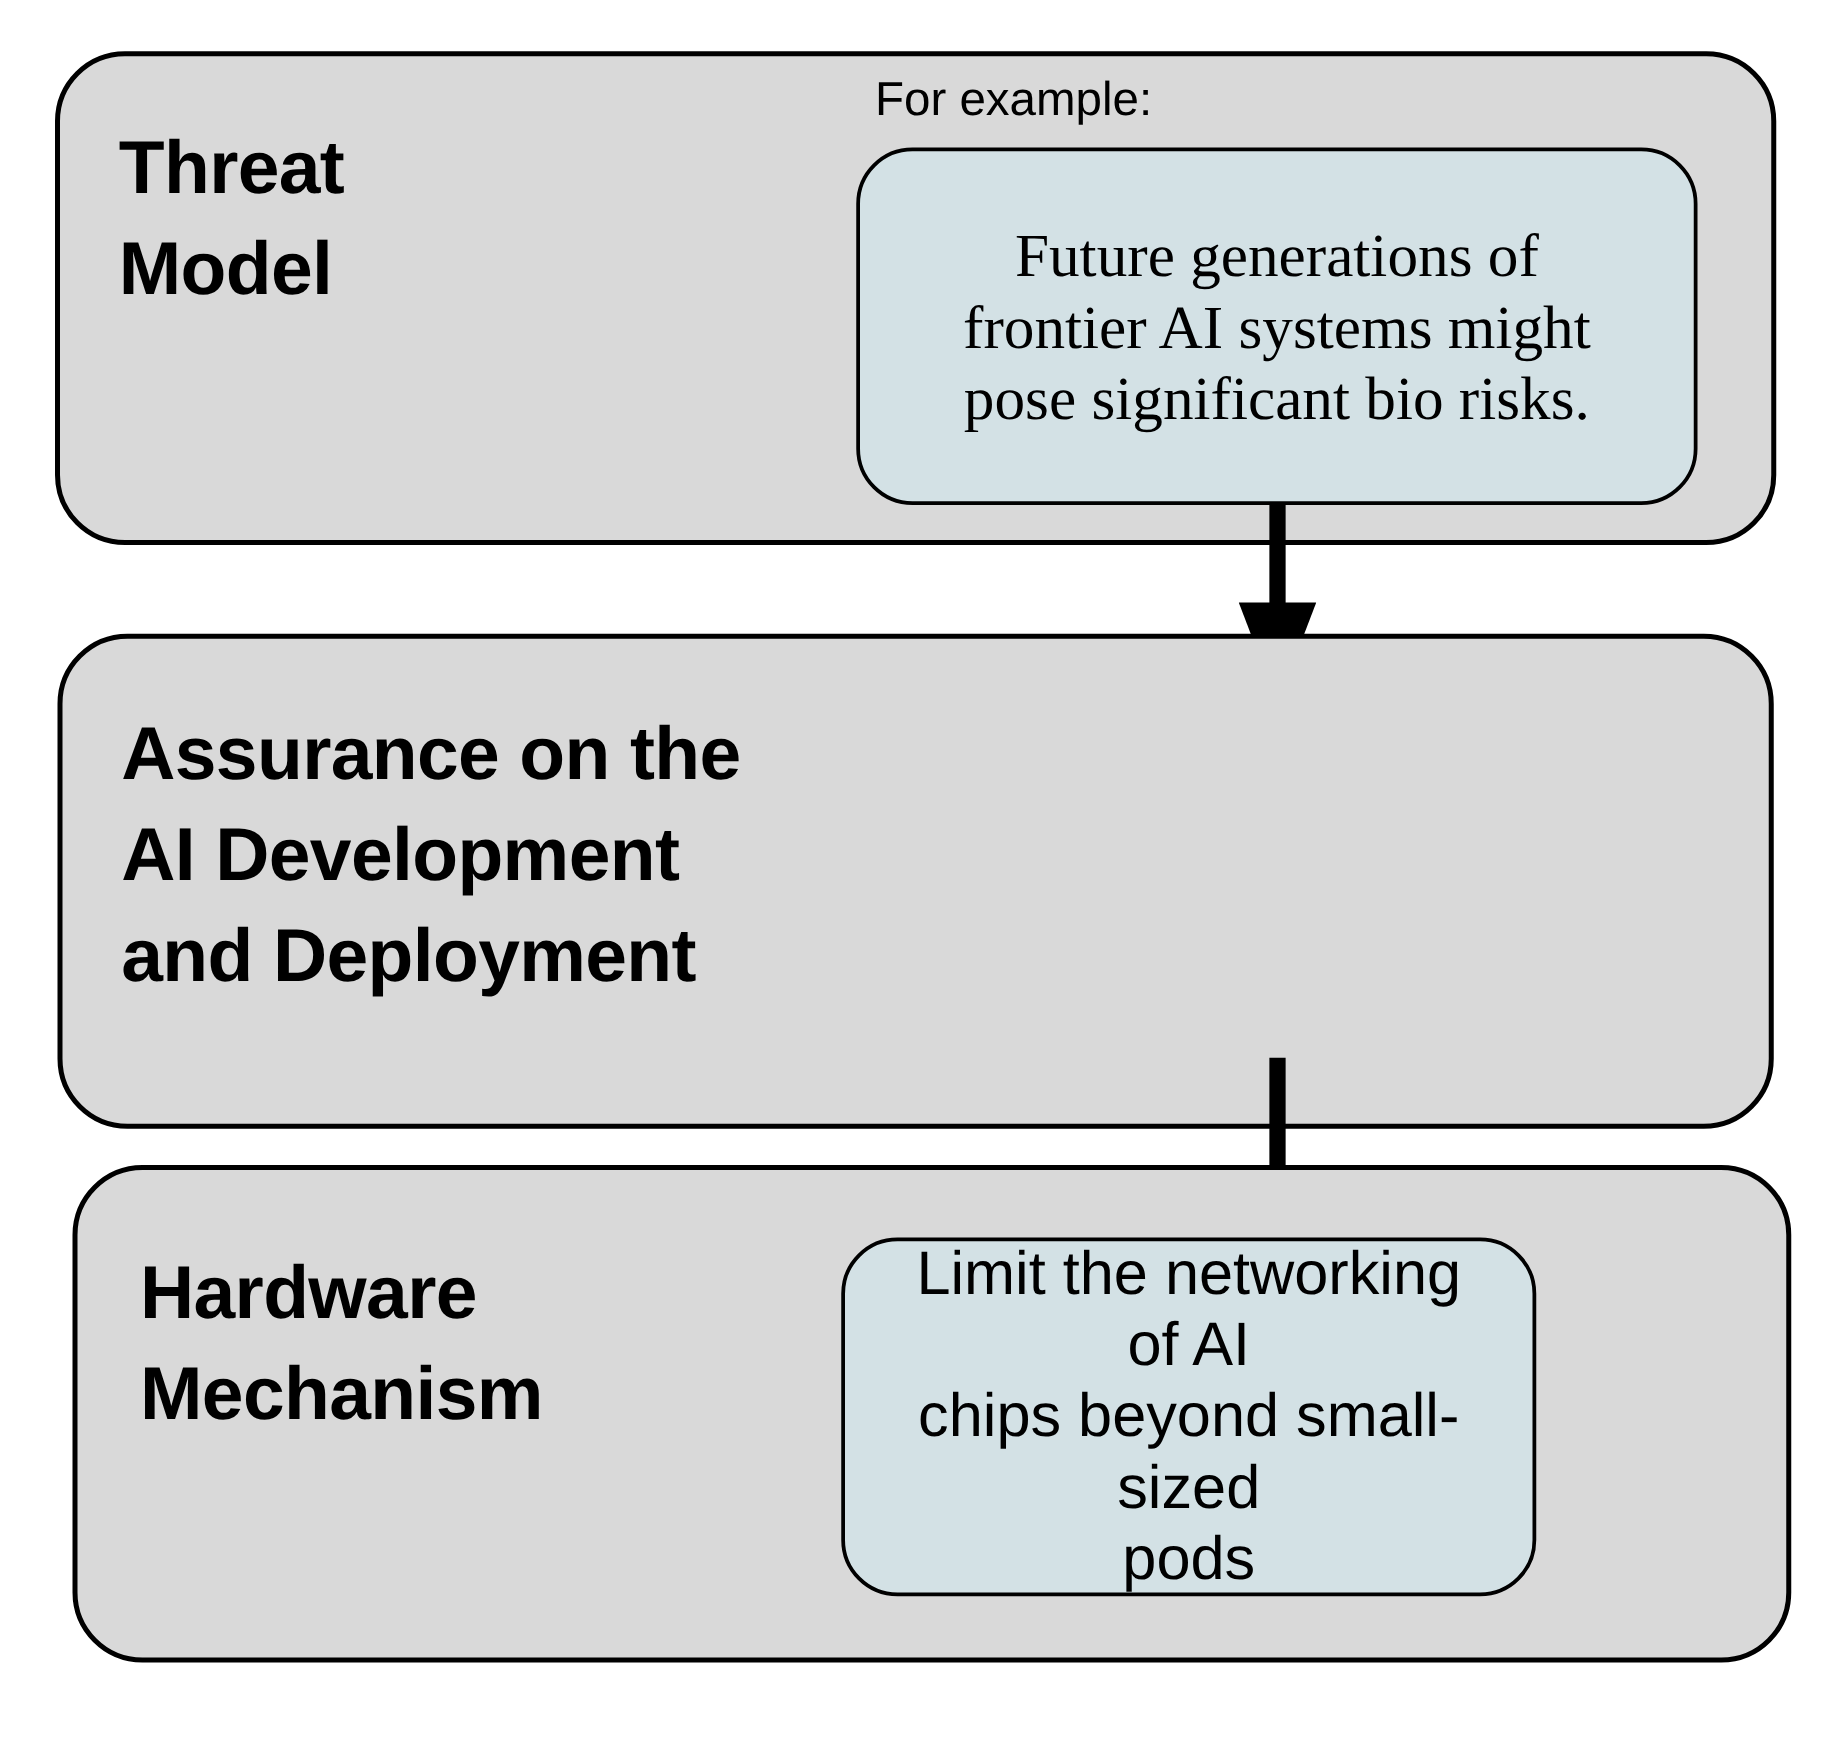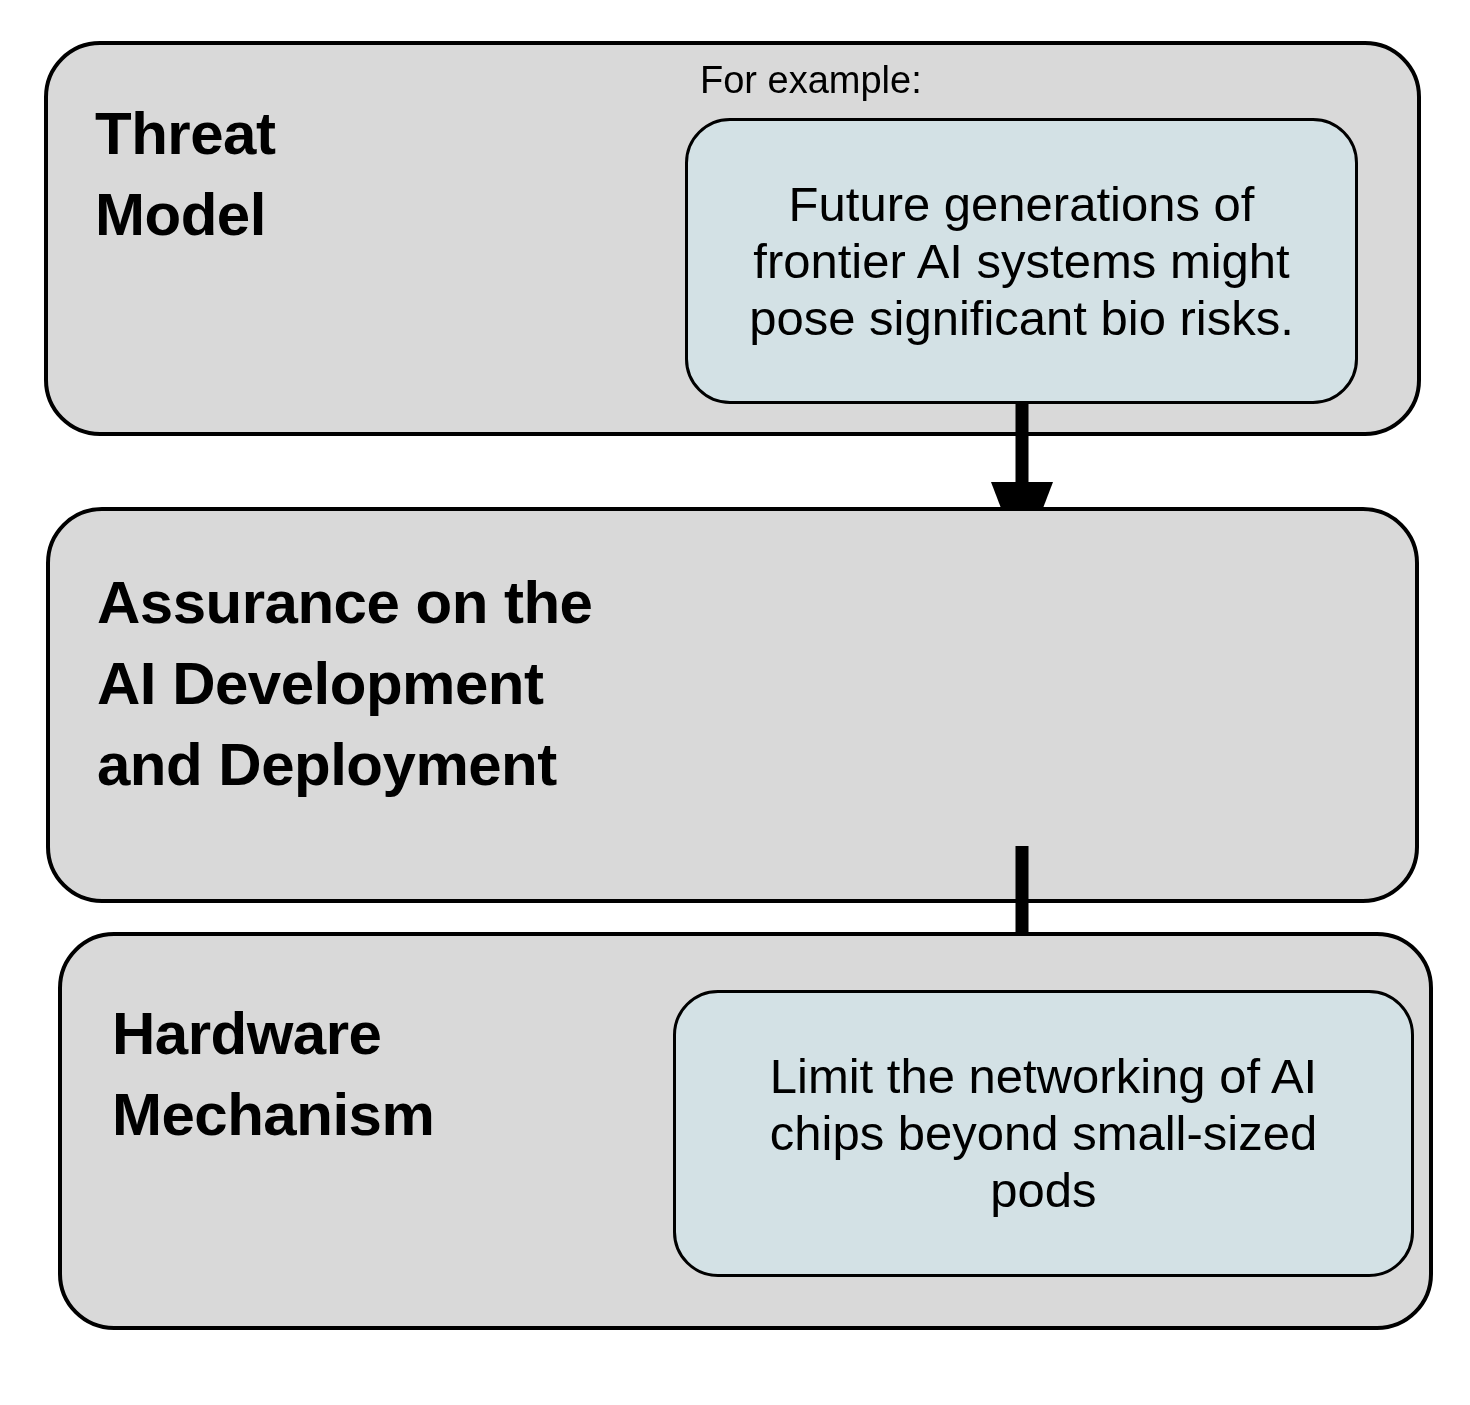--- a/index.html
+++ b/index.html
@@ -62,23 +62,23 @@
     display:flex;
     align-items:center;
     justify-content:center;
     text-align:center;
     font-size:49px;
     line-height:57px;
     white-space:pre-line;
     padding:10px 30px;
     color:var(--color-text);
   }
-  .s1 .card{left:637px;top:73px;width:673px;height:286px;}
+  .s1 .card{left:637px;top:73px;width:673px;height:286px;font-family:Liberation Serif, serif;}
   .s2 .card{left:622px;top:52px;width:686px;height:284px;}
-  .s3 .card{left:611px;top:54px;width:741px;height:287px;}
+  .s3 .card{left:611px;top:54px;width:556px;height:287px;}
   .arrow{
     position:absolute;
     color:var(--color-arrow);
   }
   .arrow.a1{left:991px;top:404px;}
   .arrow.a2{left:991px;top:846px;}
 </style>
 </head>
 <body>
 

